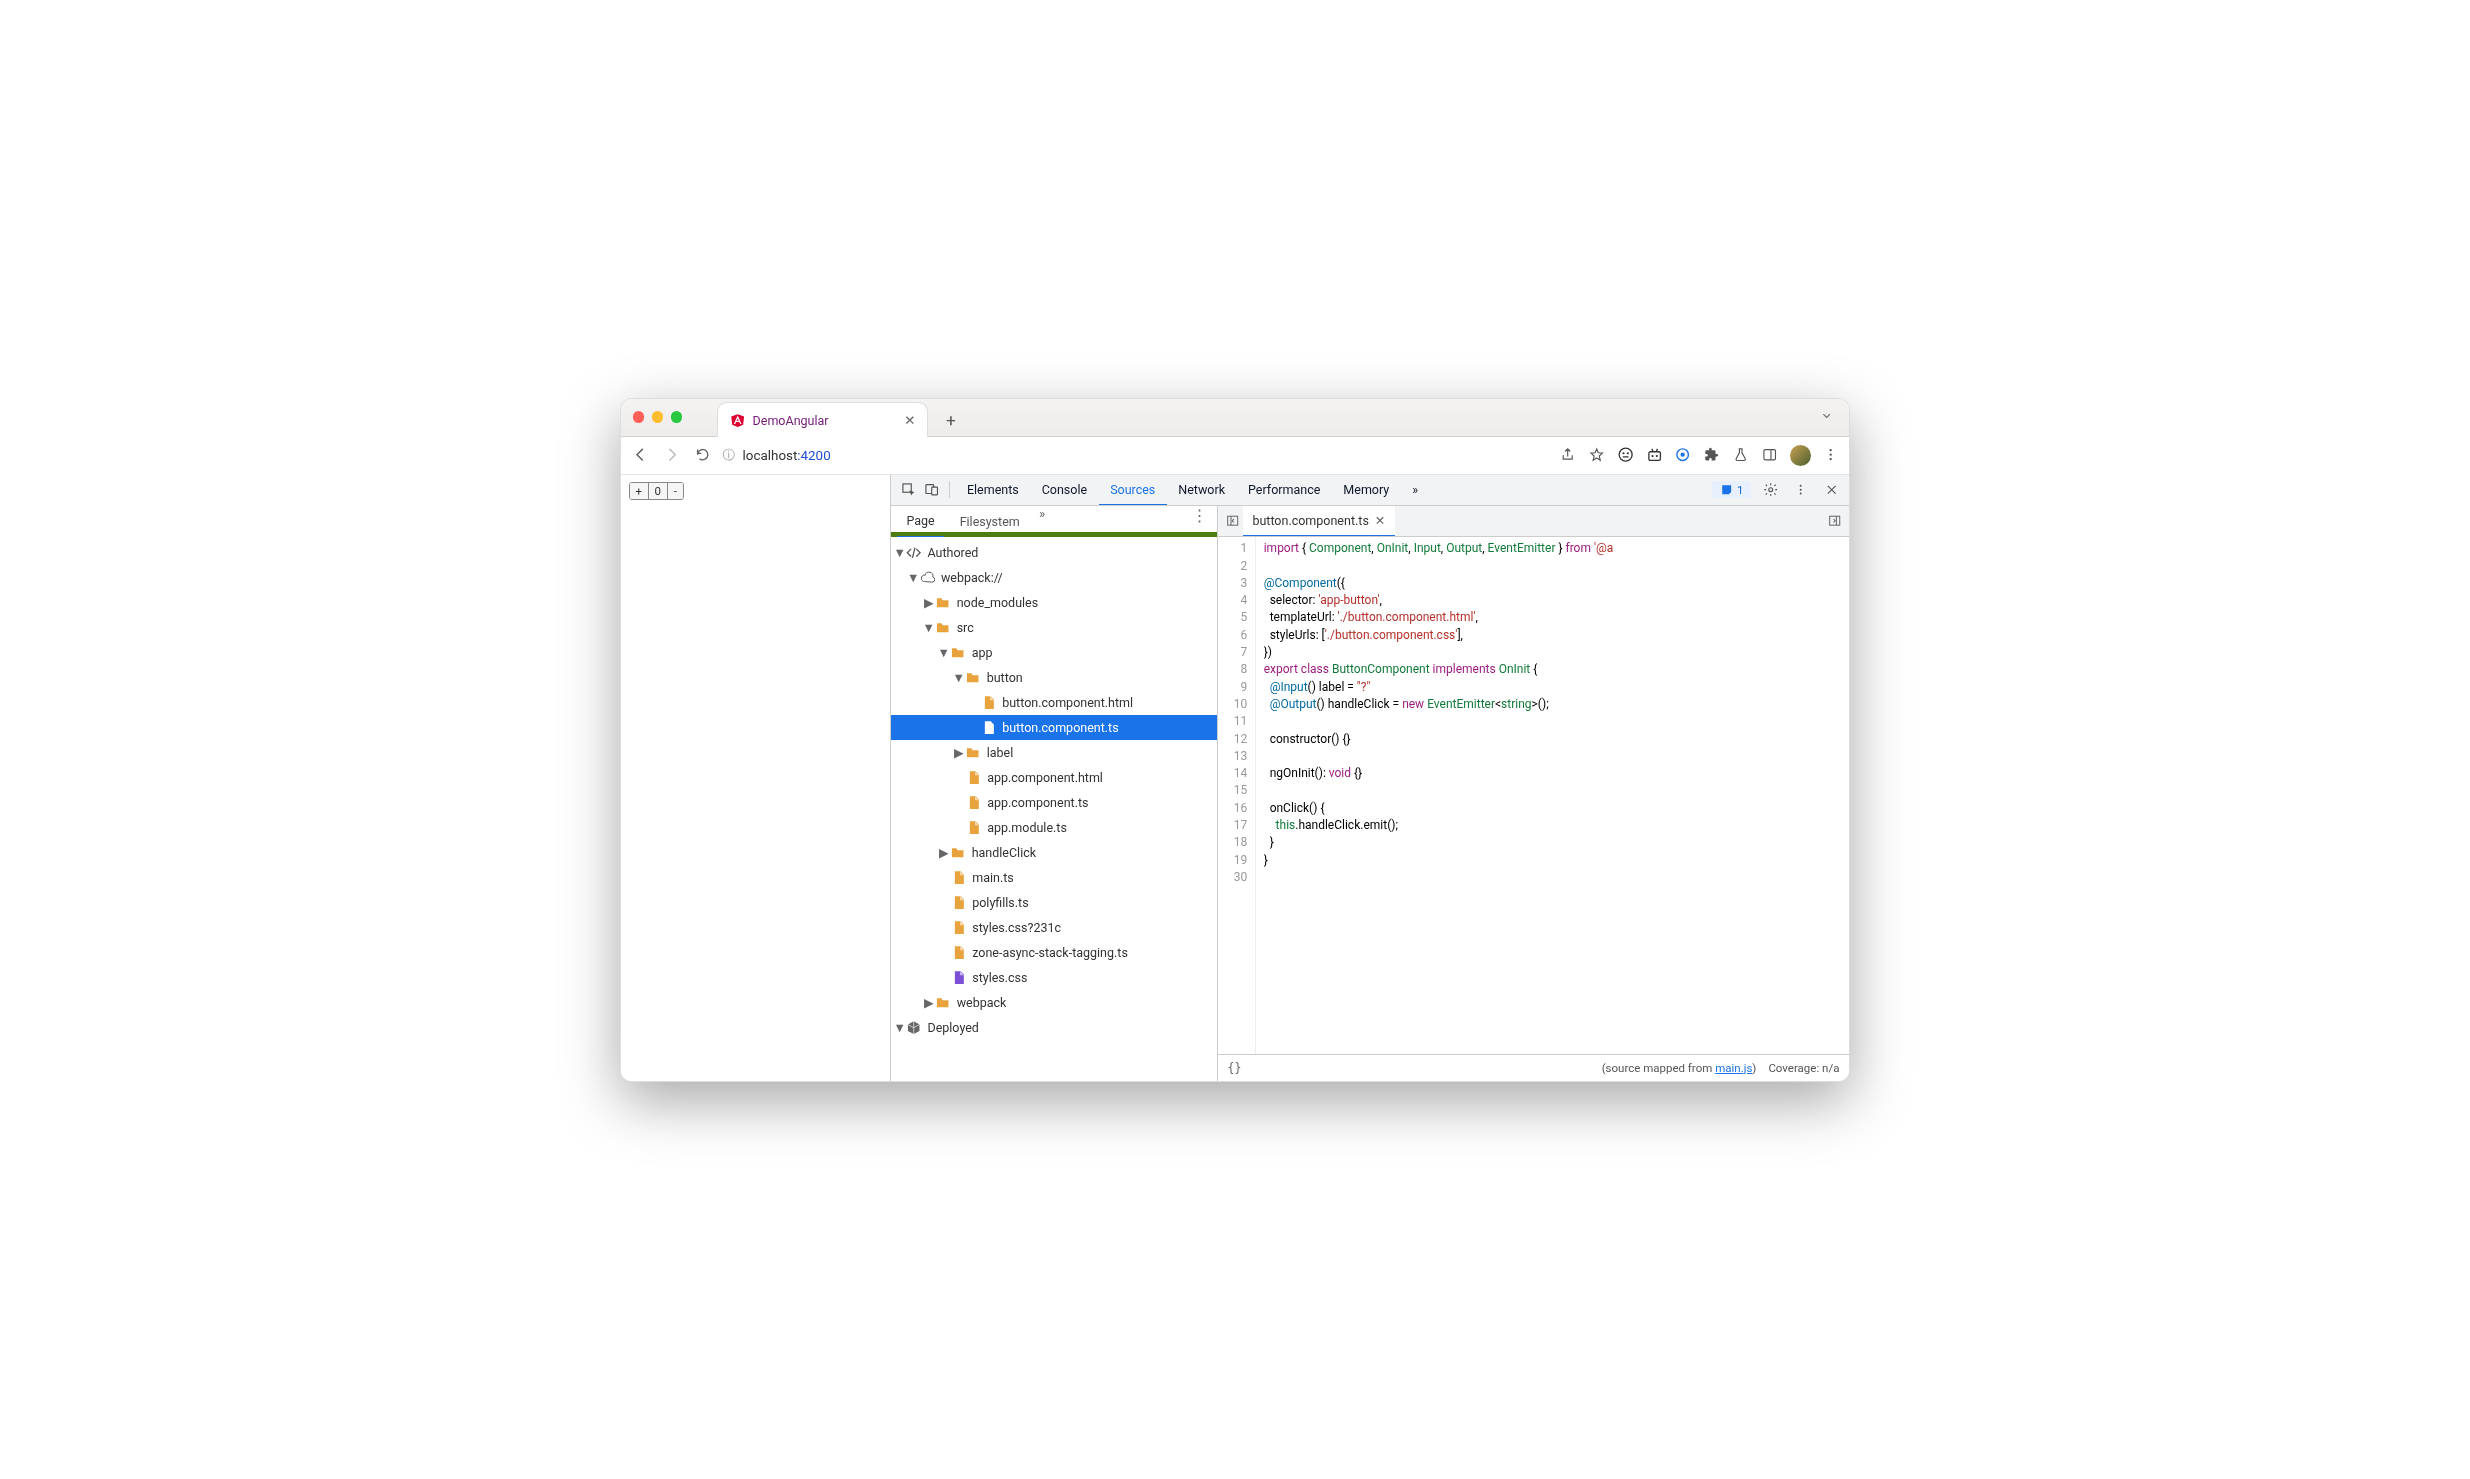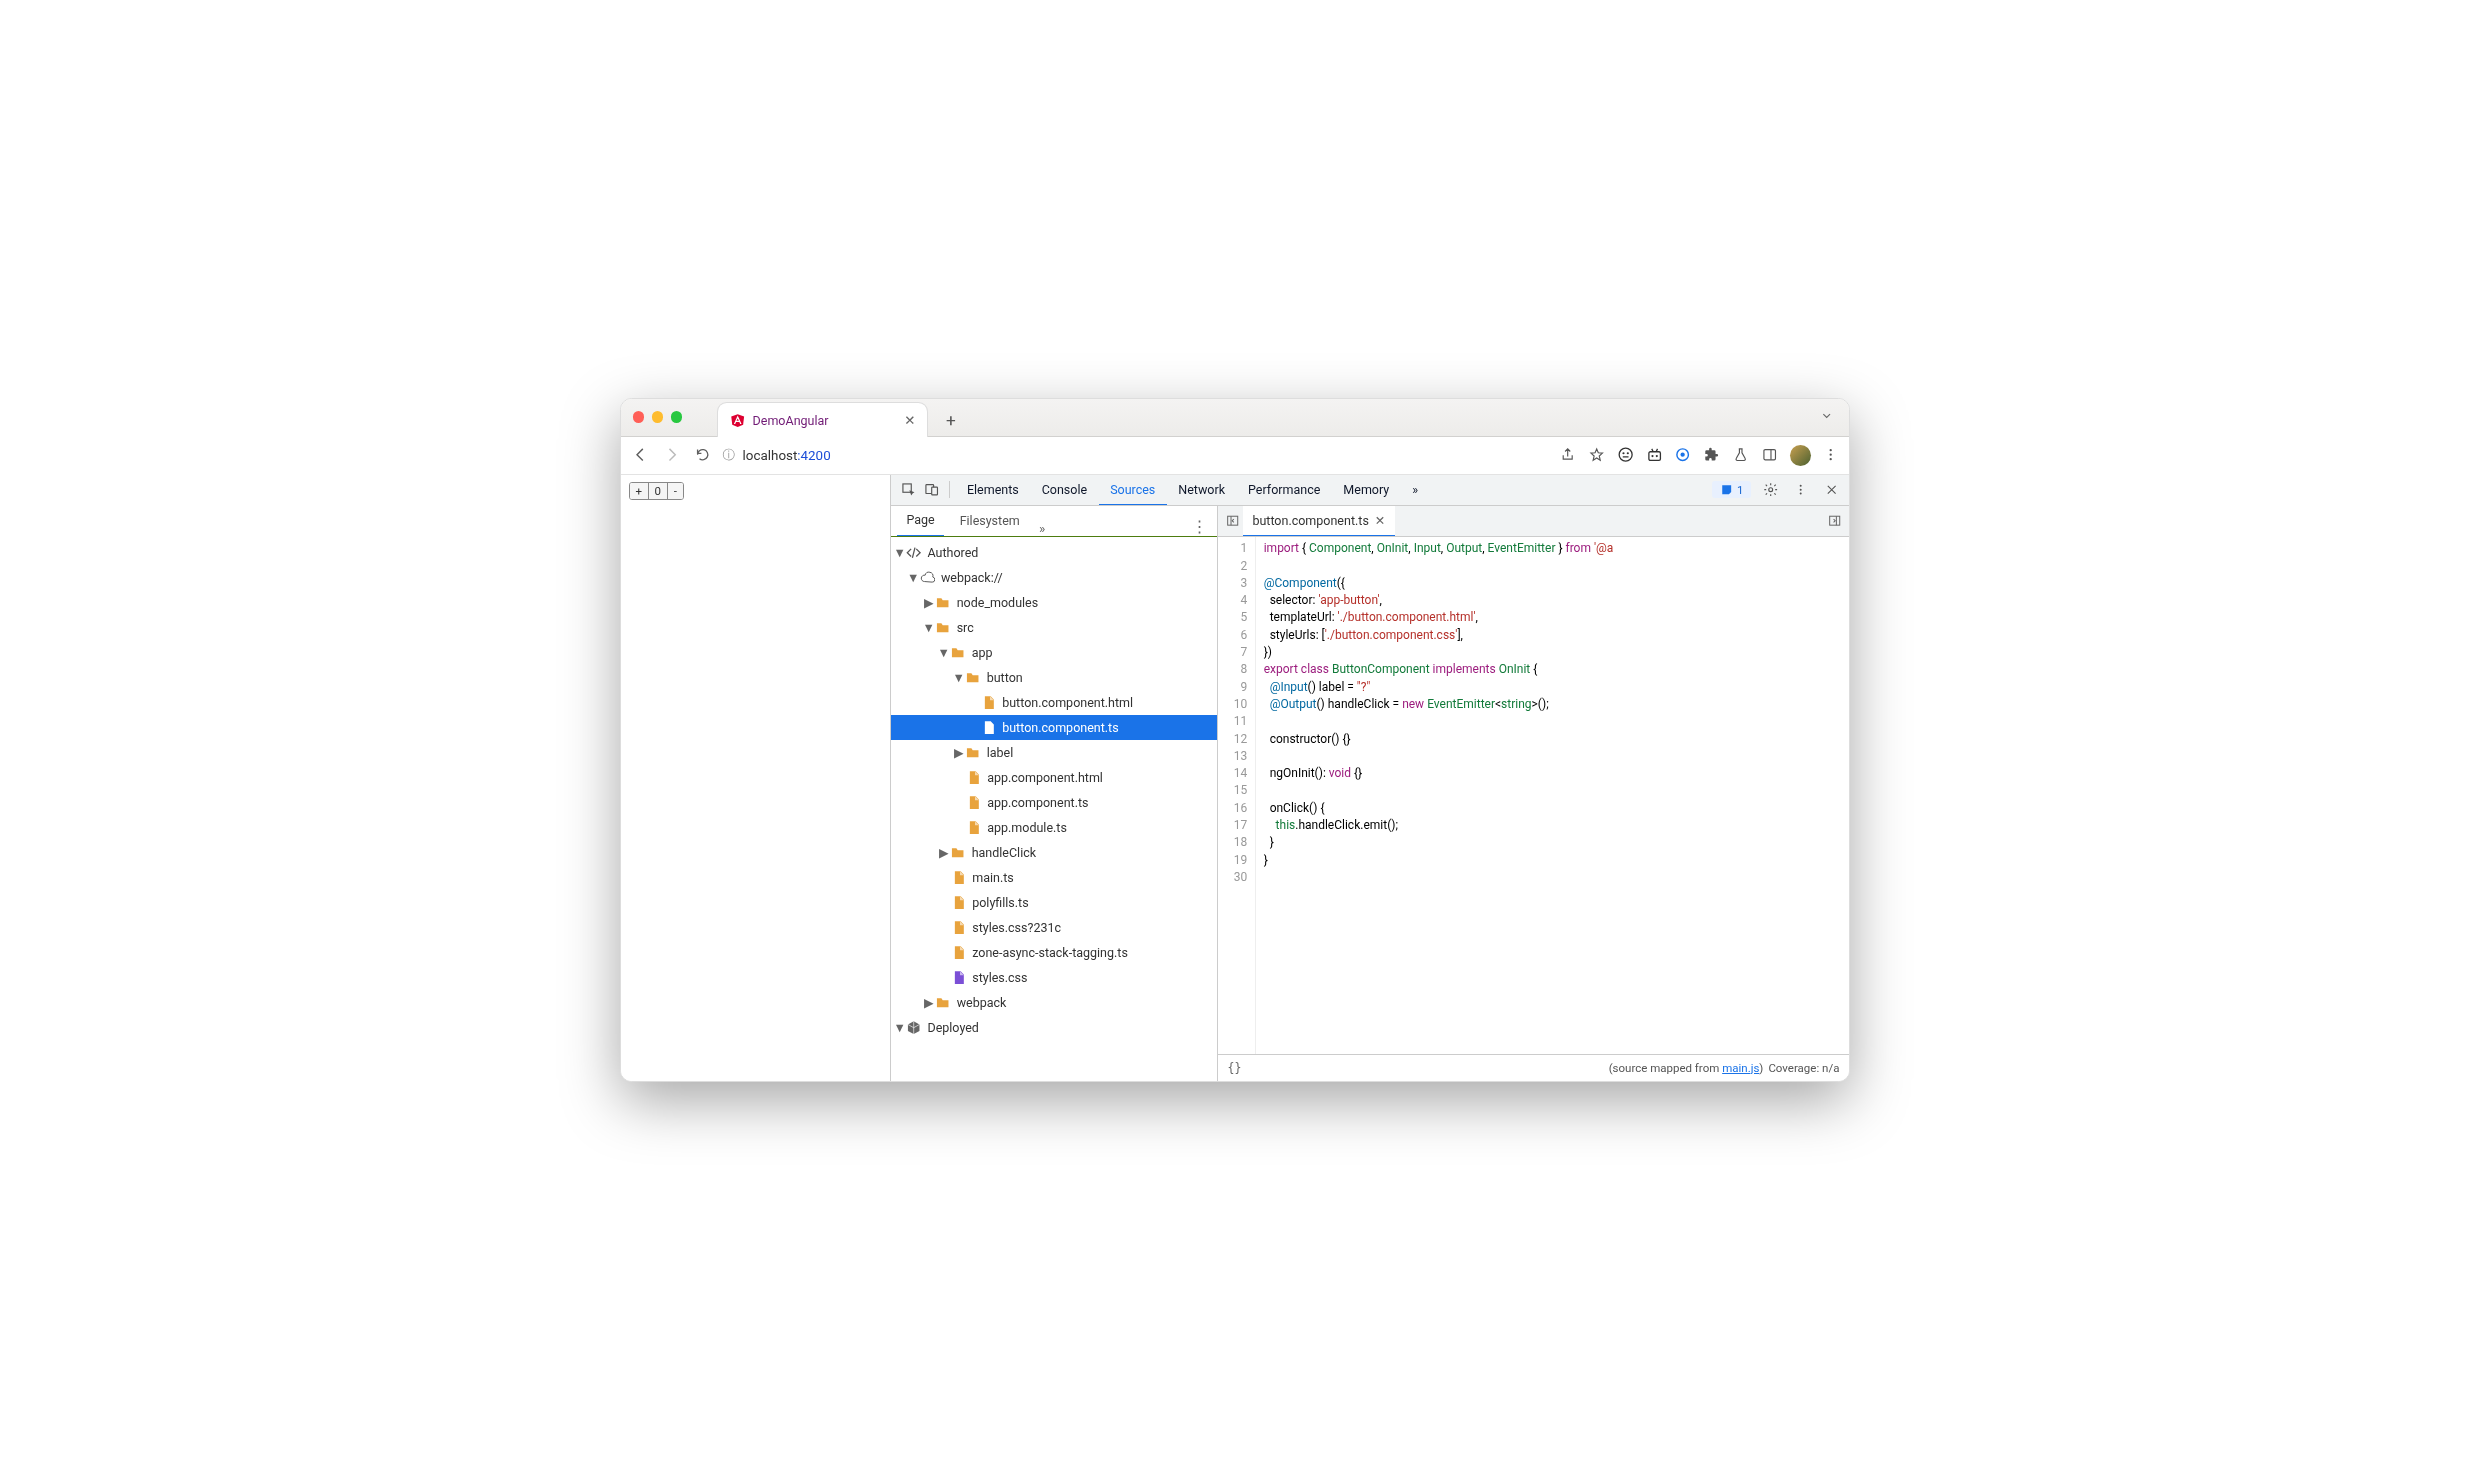--- a/index.html
+++ b/index.html
@@ -36,21 +36,21 @@
 .dt-top{height:31px;display:flex;align-items:center;border-bottom:1px solid #ccc;background:#f1f3f4;padding:0 5.8px}
 .dt-top-ic{width:23px;height:23px;display:flex;align-items:center;justify-content:center;color:#555;cursor:pointer}
 .dt-top-sep{width:1px;height:17.3px;background:#ccc;margin:0 5.8px}
 .dt-tabs{display:flex;gap:0;flex:1}
 .dt-tab{padding:0 11.5px;height:31px;display:flex;align-items:center;font-size:12.5px;color:#0f172a;cursor:pointer}
 .dt-tab.active{color:#1a73e8;border-bottom:1.9px solid #1a73e8}
 .dt-right{display:flex;align-items:center;gap:7.7px}
 .issue-badge{display:flex;align-items:center;gap:3.8px;background:#e8f0fe;padding:1.9px 7.7px;border-radius:2.9px;color:#1967d2;font-size:11.5px;cursor:pointer}
 .dt-main{flex:1;display:flex;overflow:hidden}
 .sources-left{width:327px;display:flex;flex-direction:column;border-right:1px solid #ccc}
-.src-tabs{height:31px;display:flex;align-items:flex-end;border-bottom:1px solid #4d7c0f;padding:0 5.8px;gap:5.8px}
+.src-tabs{height:31px;display:flex;align-items:flex-start;border-bottom:5px solid #4d7c0f;padding:0 5.8px;gap:5.8px}
 .src-tab{padding:0 9.6px;height:31px;display:flex;align-items:center;font-size:12.5px;color:#555;cursor:pointer}
 .src-tab.active{color:#333;border-bottom:1.9px solid #1a73e8}
 .src-more{color:#666;font-size:13.4px;cursor:pointer;margin-left:3.8px}
 .src-menu{margin-left:auto;color:#666;cursor:pointer;padding:0 3.8px}
 .tree{flex:1;overflow:auto;font-size:12.5px;color:#333;padding-top:3.8px}
 .tree-row{display:flex;align-items:center;height:25px;cursor:pointer;white-space:nowrap}
 .tree-row.selected{background:#1a73e8;color:#fff}
 .tree-row.selected .file-ic path{fill:#fff}
 .disclosure{width:9.6px;display:inline-flex;justify-content:center;color:#666;margin-right:1.9px}
 .tree-ic{width:15.4px;height:15.4px;margin-right:5.8px;flex-shrink:0}
@@ -71,21 +71,21 @@
 .gutter div{height:17.3px}
 .code{flex:1;padding:3.8px 7.7px;white-space:pre;overflow:auto;color:#000}
 .kw{color:#9c1d7e}
 .str{color:#b5302a}
 .cls{color:#127a3a}
 .dec{color:#0369a1}
 .type{color:#127a3a}
 .this{color:#127a3a}
 .statusbar{height:27px;border-top:1px solid #ccc;display:flex;align-items:center;padding:0 9.6px;font-size:11.5px;color:#555;background:#fff}
 .statusbar .braces{color:#666;cursor:pointer;font-family:monospace}
-.statusbar .right{margin-left:auto;display:flex;gap:5px}
+.statusbar .right{margin-left:auto;display:flex;gap:12px}
 .statusbar a{color:#1a73e8;text-decoration:underline;cursor:pointer}
 </style>
 </head>
 <body>
 
 <div class="window">
 
   <div class="titlebar">
     <div class="traffic">
       <div class="dot r"></div>

